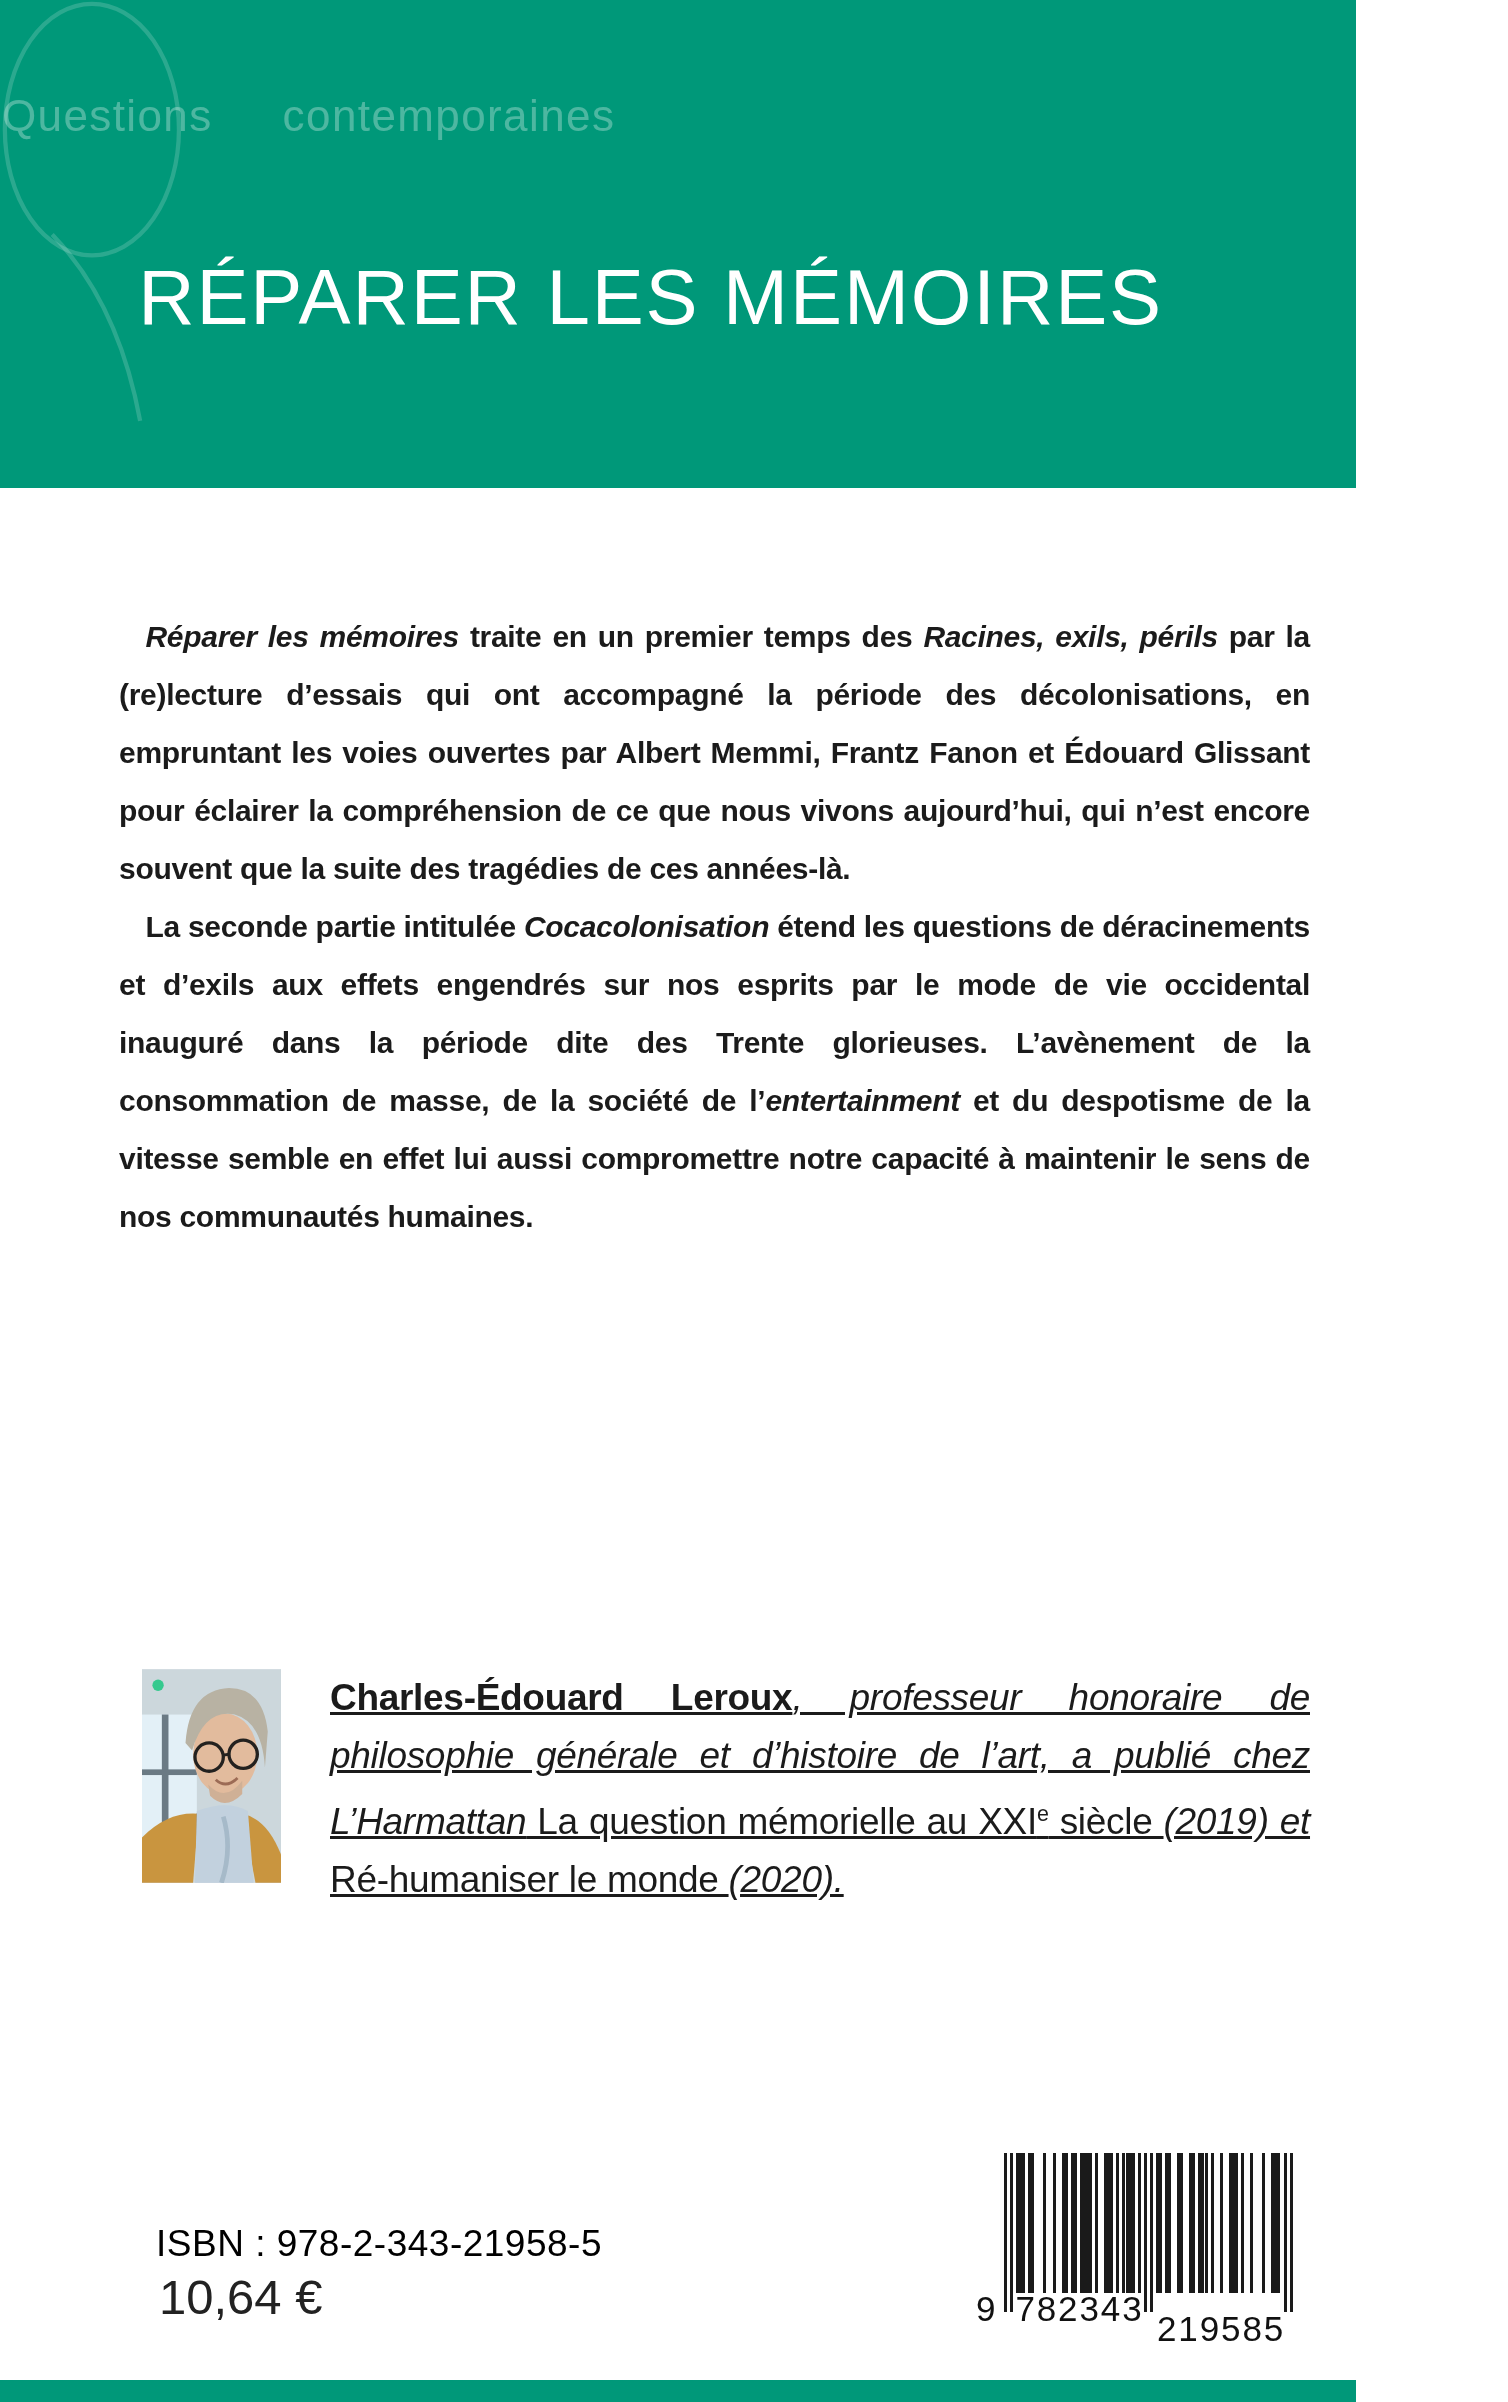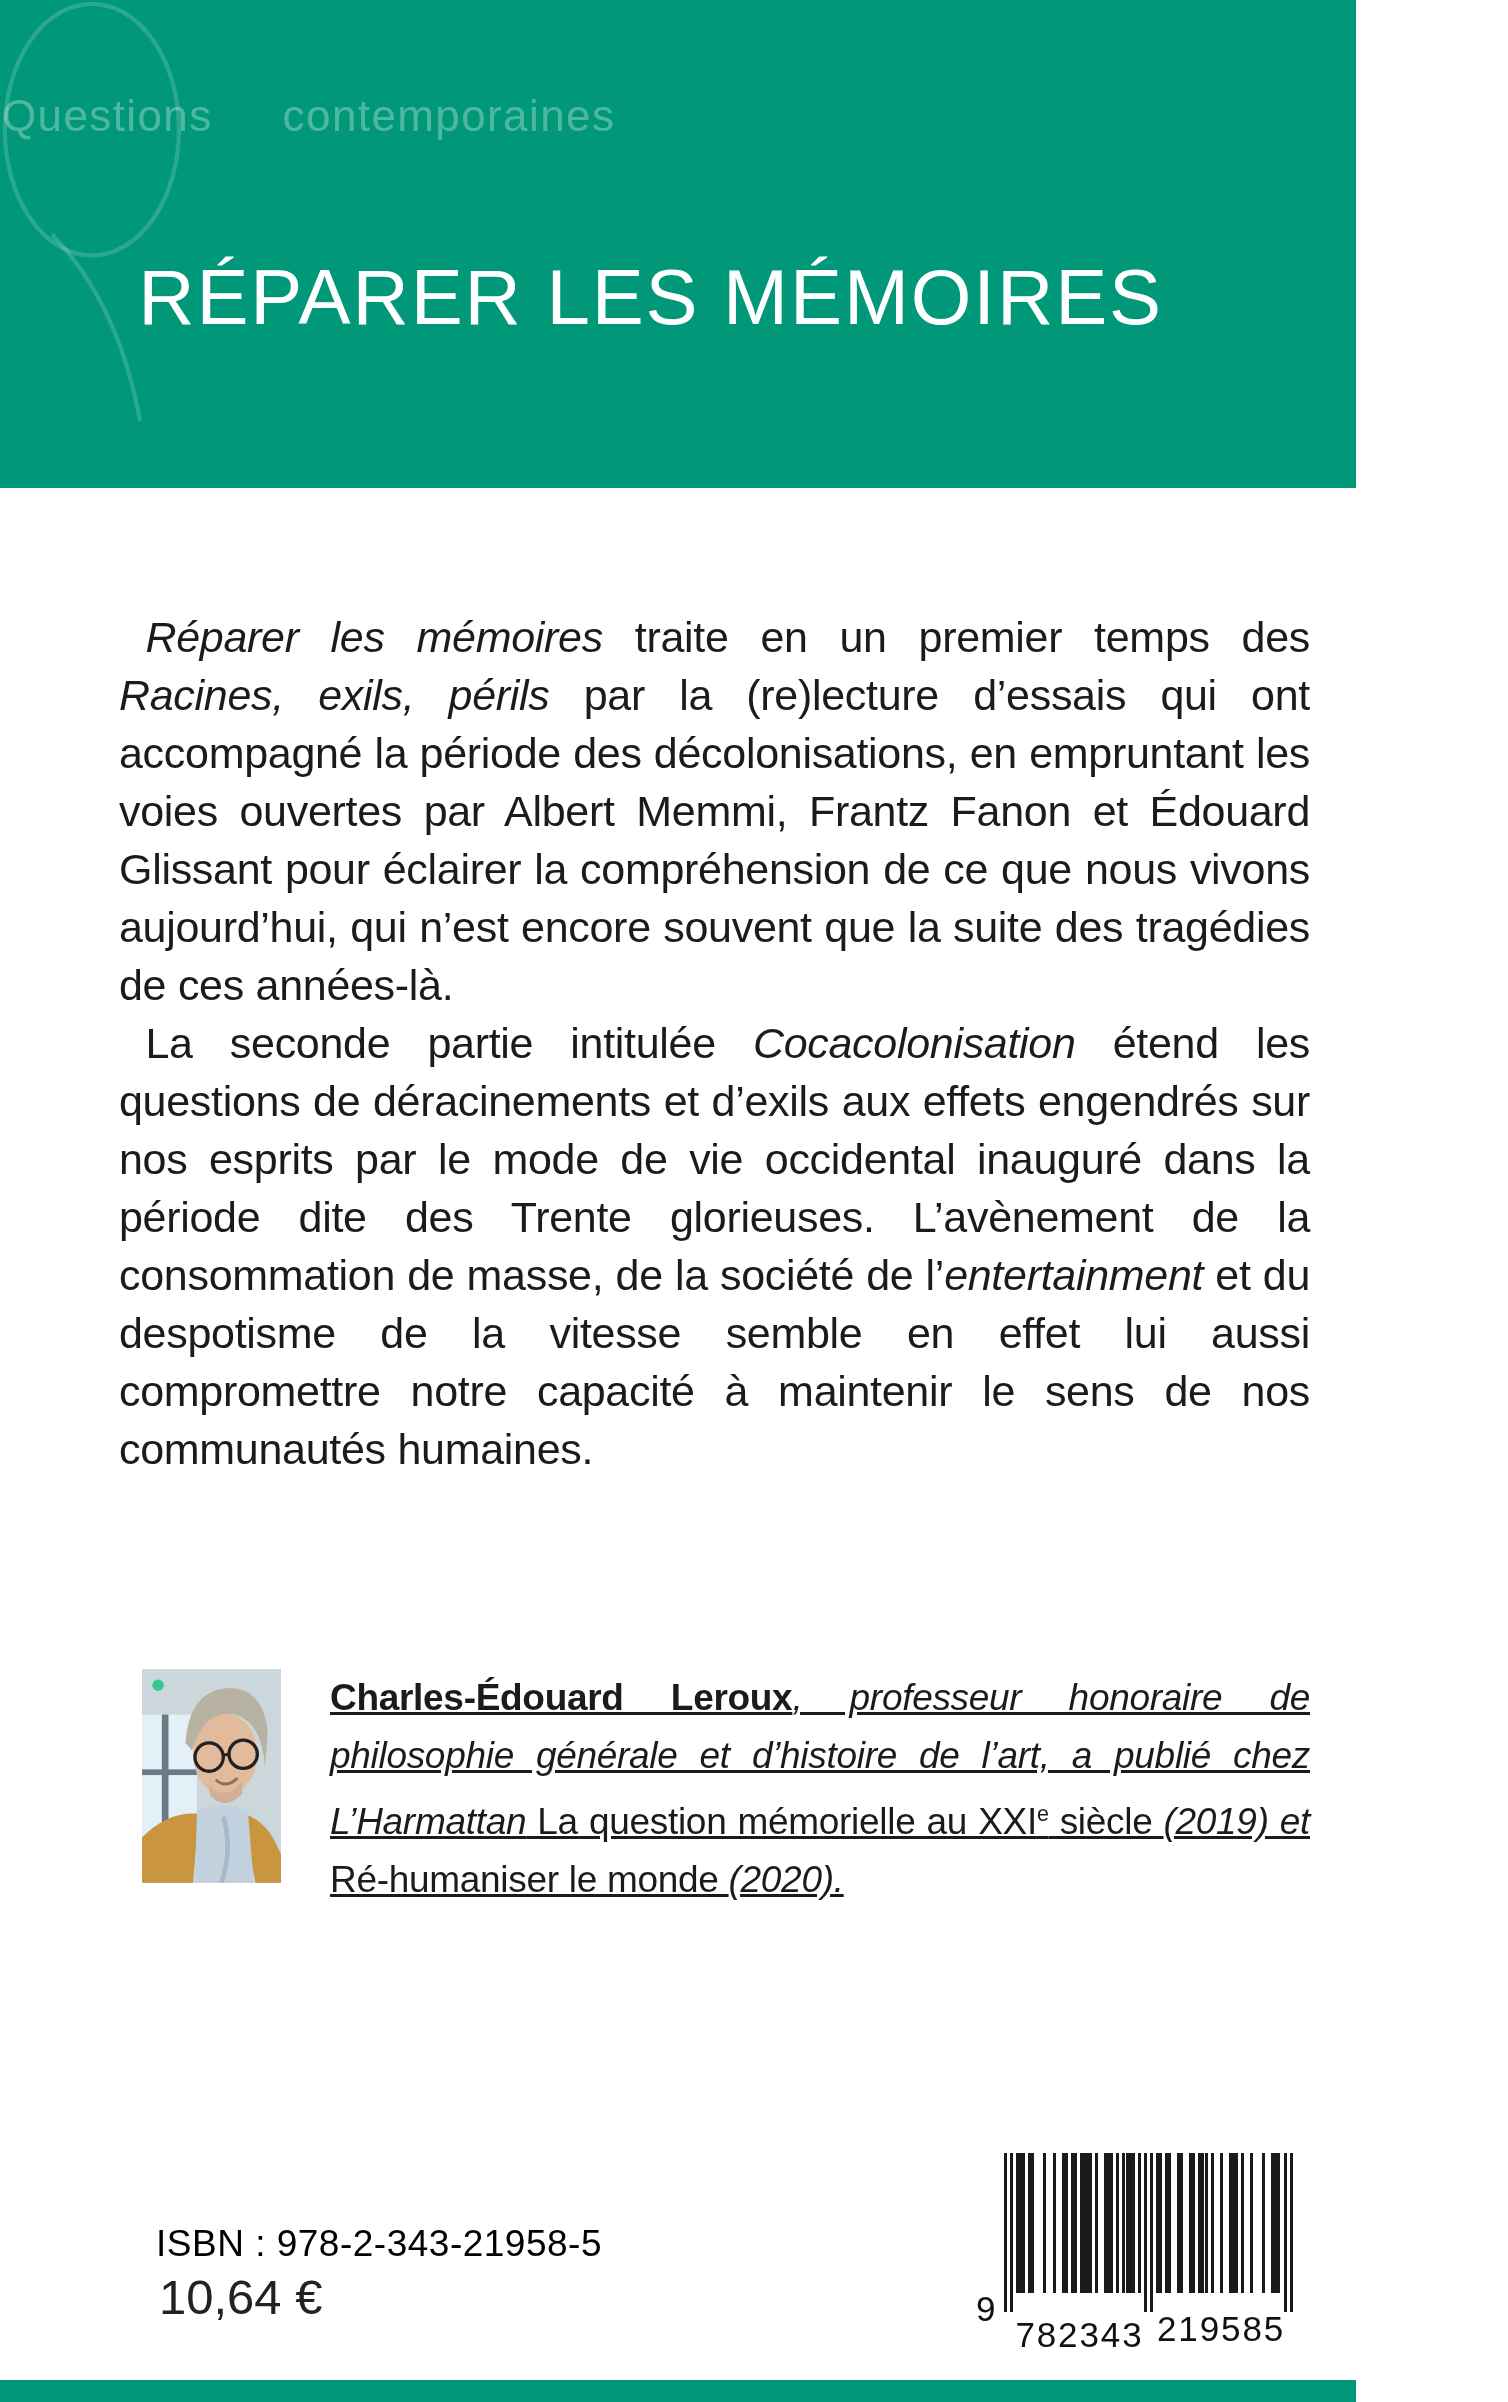--- a/index.html
+++ b/index.html
@@ -24,21 +24,21 @@
   .collection .w2 { margin-left:70px; }
   .cover-title {
     position:absolute; top:252px; left:0; right:193px;
     text-align:right; font-size:78px; font-weight:200;
     letter-spacing:1.9px; color:#ffffff; white-space:nowrap;
   }
 
   
   .synopsis {
     position:absolute; top:608px; left:119px; width:1191px;
-    font-size:43px; line-height:58px; font-weight:400;
+    font-size:30px; line-height:58px; font-weight:700;
     letter-spacing:-0.3px; text-align:justify;
   }
   .synopsis p { text-indent:26.5px; }
   .it  { font-style:italic; }
   .bd  { font-weight:bold; }
   .sup { vertical-align:super; font-size:58%; }
 
   
   .author {
     position:absolute; top:1669px; left:142px; width:1168px;
@@ -52,21 +52,21 @@
   }
 
   
   .isbn  { position:absolute; left:156px; top:2223px; font-size:37px; font-weight:300; color:#000000; letter-spacing:0.5px; }
   .price { position:absolute; left:159px; top:2269px; font-size:49px; font-weight:300; color:#222; }
 
   .barcode { position:absolute; left:1004px; top:2153px; width:289px; height:185px; background:#fff; }
   .barcode .bar { position:absolute; top:0; background:#1a1a1a; }
   .bc-num { position:absolute; top:136px; font-size:35px; color:#111; white-space:nowrap; }
   .bc-first { left:-28px; }
-  .bc-g1 { left:11.4px;  letter-spacing:1.9px;margin-top:26px; }
+  .bc-g1 { left:11.4px;  letter-spacing:1.9px; }
   .bc-g2 { left:153px; letter-spacing:1.9px;margin-top:20px; }
 
   .bottom-strip {
     position:absolute; left:0; bottom:0; width:100%; height:23px;
     background:#009879;
   }
 </style>
 </head>
 <body>
 

